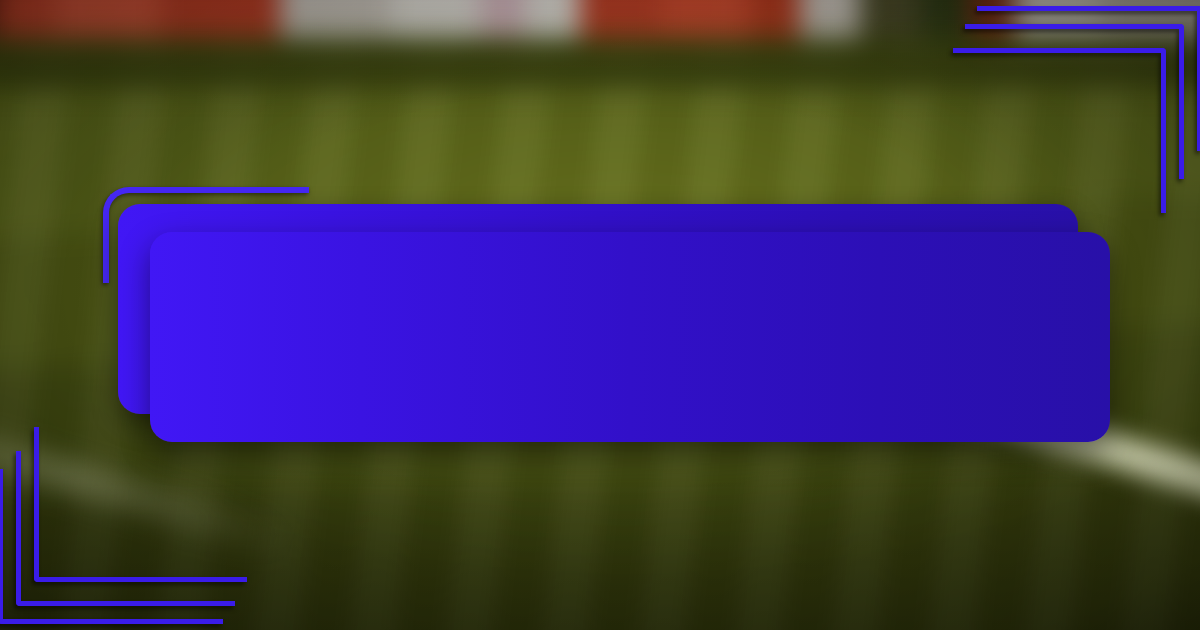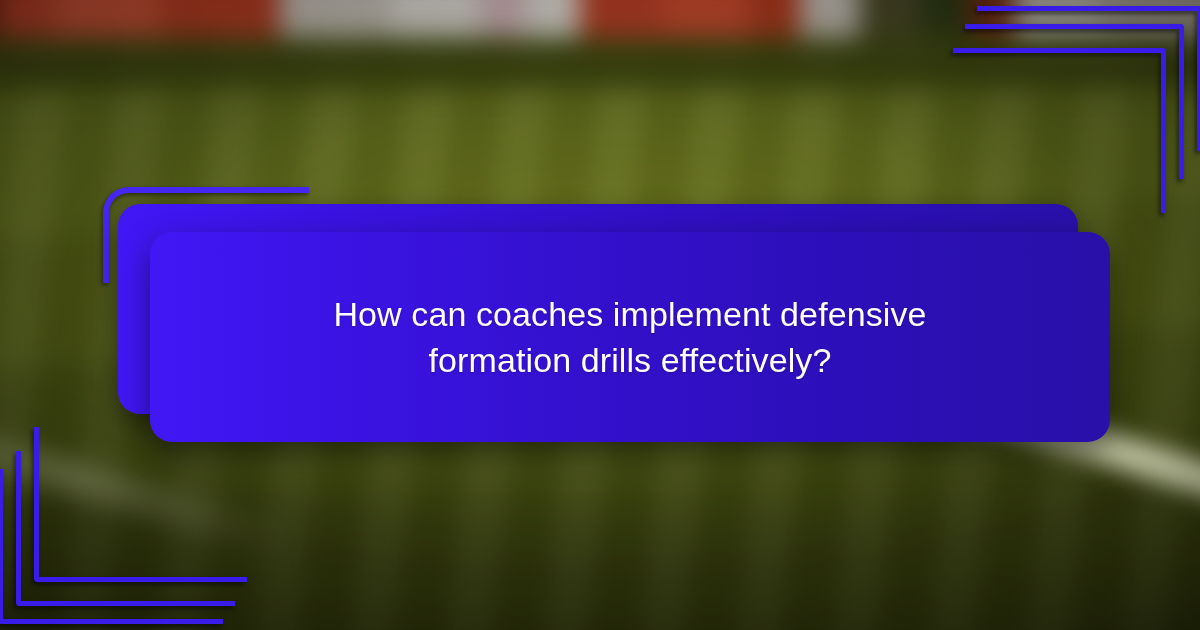--- a/index.html
+++ b/index.html
@@ -163,17 +163,14 @@
 
   <div class="corner corner-shadow bl1"></div>
   <div class="corner corner-shadow bl2"></div>
   <div class="corner corner-shadow bl3"></div>
 
   <div class="accent-stroke"></div>
 
   <div class="card-back"></div>
   <div class="card-front"></div>
 
-  <div class="card-text">
-    <h1 class="headline">How can coaches implement defensive formation drills effectively?</h1>
-  </div>
 
 </div>
 
 </body></html>

